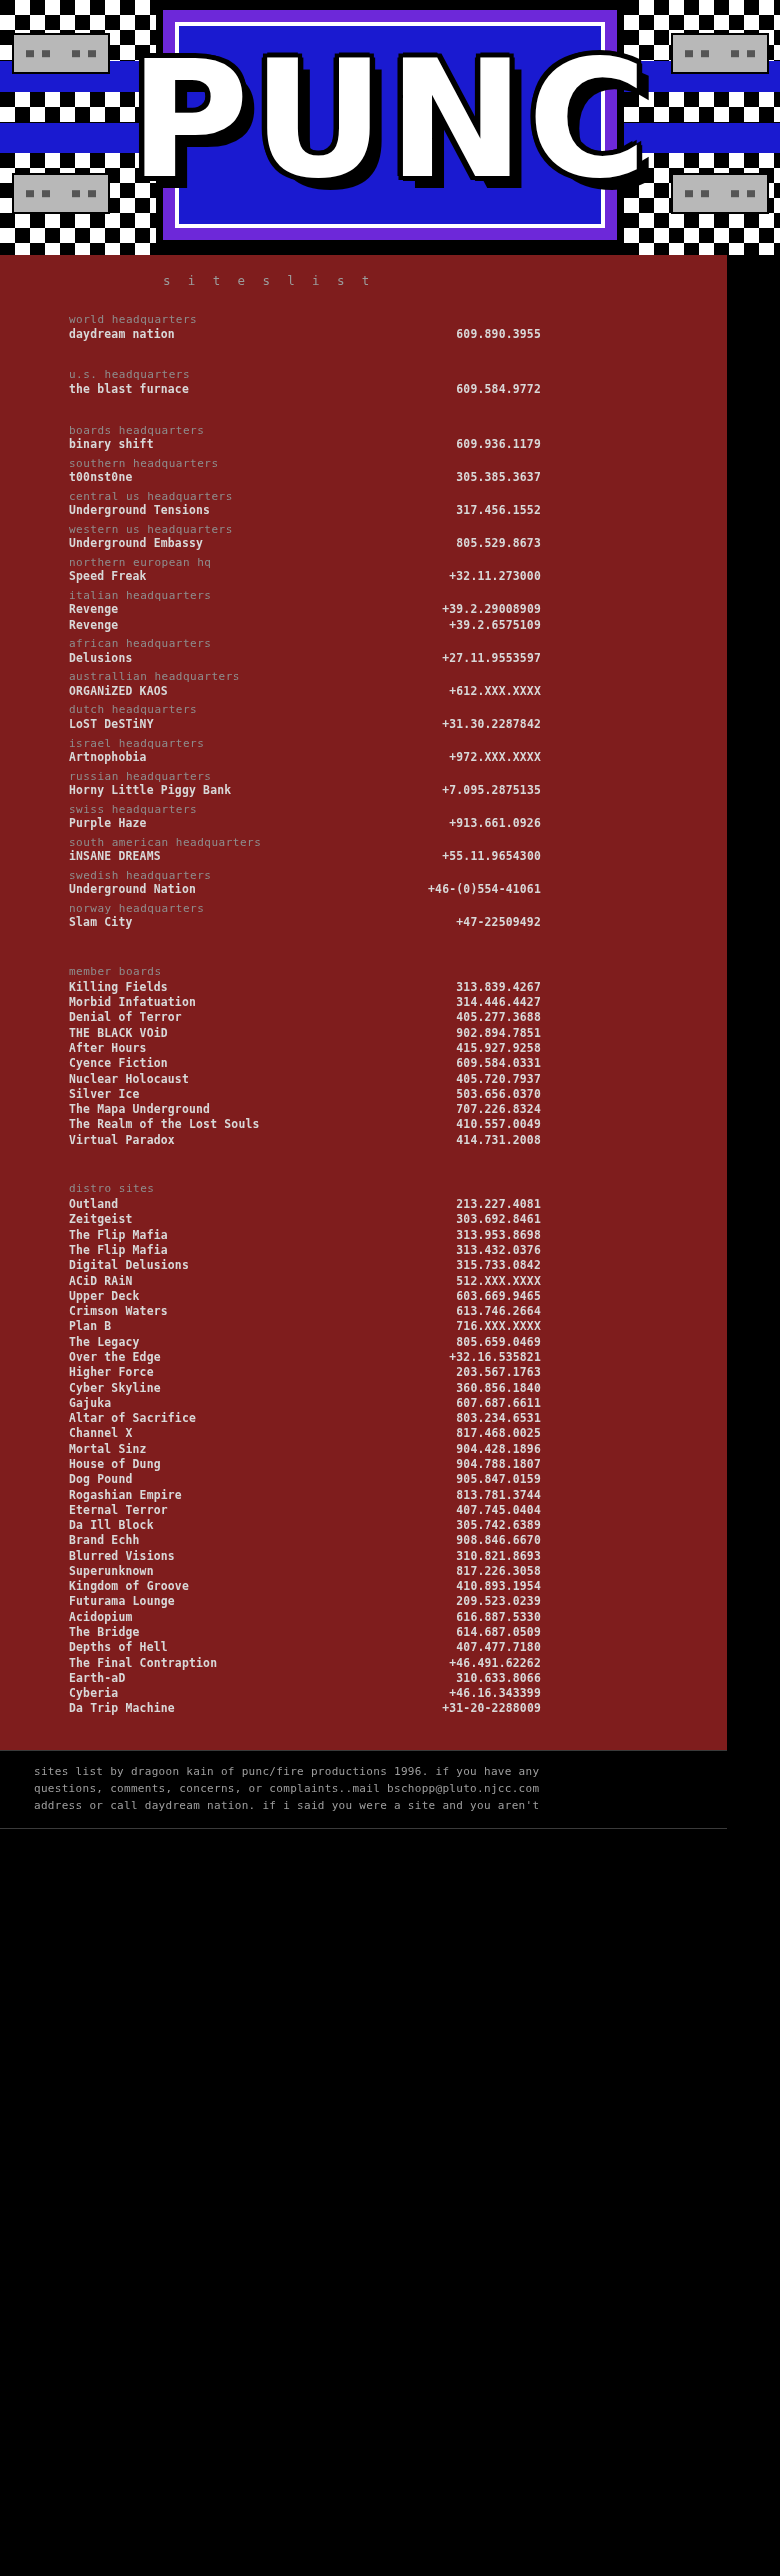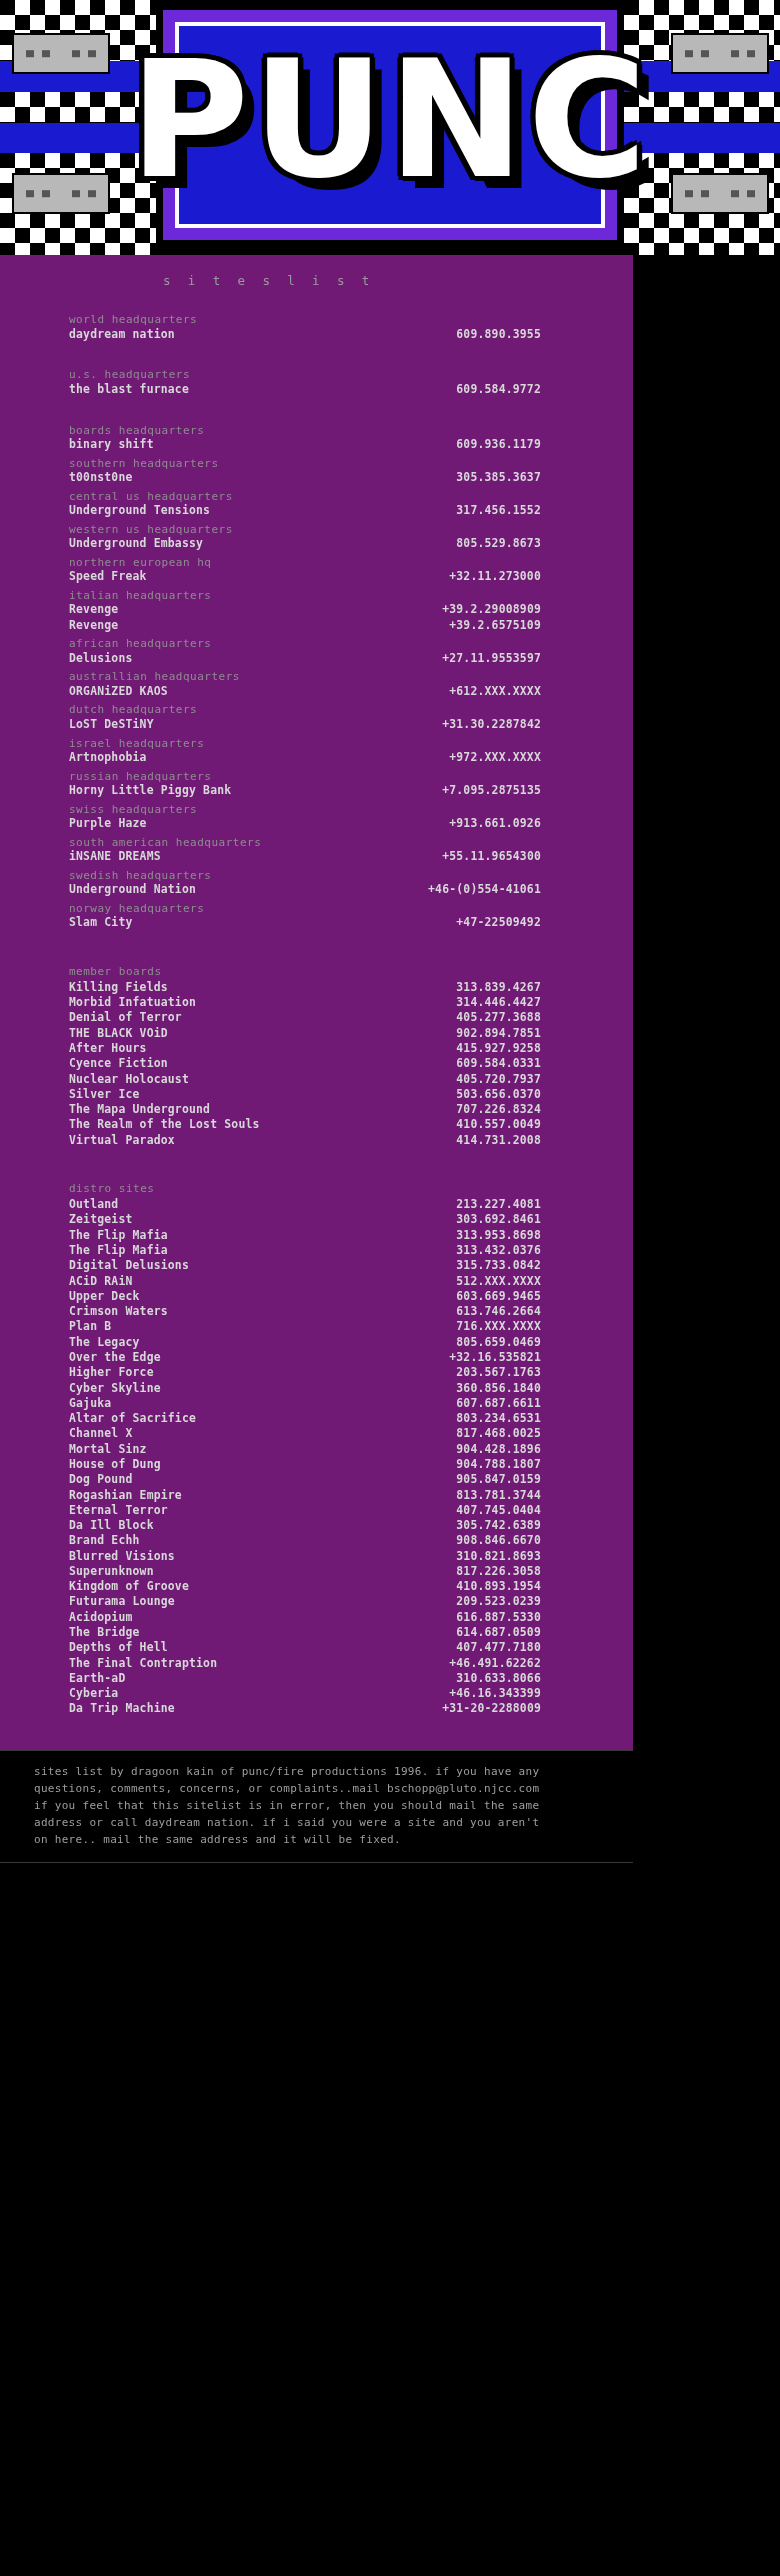--- a/index.html
+++ b/index.html
@@ -92,22 +92,22 @@
        5.4px 0 0 #000, -5.4px 0 0 #000, 0 5.4px 0 #000, 0 -5.4px 0 #000,
        4.3px 4.3px 0 #000, -4.3px 4.3px 0 #000, 4.3px -4.3px 0 #000, -4.3px -4.3px 0 #000,
        12px 12px 0 #000;
     line-height: 0.84;
     margin-top: -9.8px;
   }
 
   
   .page {
     position: relative;
-    width: 633px;
-    background: #701a75;
+    width: 727px;
+    background: #7f1d1d;
     padding-top: 18.4px;
   }
 
   .section-title {
     color: #9b9b9b;
     font-size: 12.5px;
     letter-spacing: 4.9px;
     margin-left: 163px;
     margin-bottom: 25px;
   }
@@ -528,19 +528,17 @@
     <div class="row">
         <span class="name">Da Trip Machine</span>
         <span class="num">+31-20-2288009</span>
       </div>
   </div>
 
   <div class="footer">
     <div class="footer-inner">
       <div>sites list by dragoon kain of punc/fire productions 1996.  if you have any</div>
       <div class="l2">questions, comments, concerns, or complaints..mail bschopp@pluto.njcc.com</div>
-      <div>if you feel that this sitelist is in error, then you should mail the same</div>
       <div>address or call daydream nation. if i said you were a site and you aren't</div>
-      <div>on here.. mail the same address and it will be fixed.</div>
     </div>
   </div>
 </div>
 
 
 </body></html>

